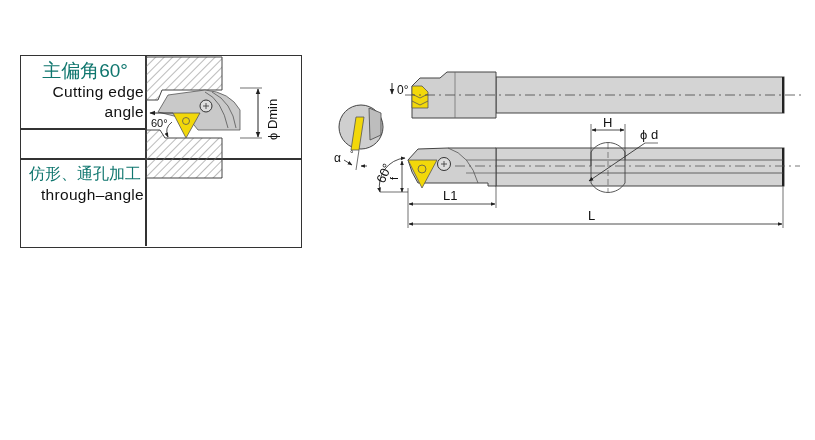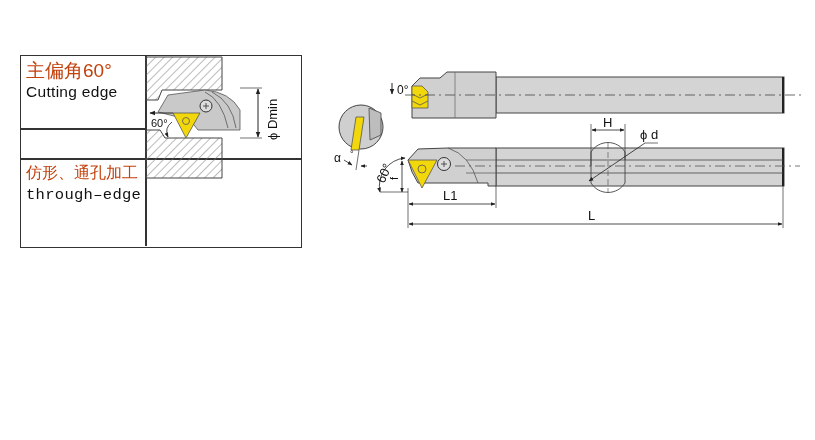--- a/index.html
+++ b/index.html
@@ -1,41 +1,42 @@
 <!DOCTYPE html>
 <html><head>
 <meta charset="utf-8">
 <style>
   html, body { margin: 0; padding: 0; background: #ffffff; }
   body { width: 815px; height: 440px; position: relative; overflow: hidden; font-family: "Liberation Sans", sans-serif; }
   .table { position: absolute; left: 20px; top: 55px; width: 282px; height: 193px; border: 1.5px solid #333; box-sizing: border-box; }
   .cell { position: absolute; box-sizing: border-box; }
-  .title-cn { font-size: 19px; color: #c2410c; line-height: 22px; }
-  .title-en { font-size: 15.5px; color: #111; line-height: 20px; letter-spacing: 0.3px; }
+  .title-cn { font-size: 19px; color: #0f766e; line-height: 22px; text-align: center; }
+  .title-en { font-size: 15.5px; color: #111; line-height: 20px; letter-spacing: 0.3px; text-align: right; }
   .drawing { position: absolute; left: 0; top: 0; }
   .lbl { font-family: "Liberation Sans", sans-serif; fill: #111; }
 </style>
 </head>
 <body>
 
 <div class="table">
 
   <div class="cell" style="left:124px;top:0;width:1.5px;height:190px;background:#333;"></div>
 
   <div class="cell" style="left:0;top:72px;width:125px;height:1.5px;background:#333;"></div>
   <div class="cell" style="left:0;top:102px;width:280px;height:1.5px;background:#333;"></div>
 
   <div class="cell" style="left:5px;top:4px;width:118px;">
     <div class="title-cn">主偏角60°</div>
     <div class="title-en">Cutting edge</div>
+    <div class="title-en">angle</div>
   </div>
 
-  <div class="cell" style="left:5px;top:107px;width:118px;font-family:Liberation Mono, monospace;">
+  <div class="cell" style="left:5px;top:107px;width:118px;">
     <div class="title-cn" style="font-size:16px;">仿形、通孔加工</div>
-    <div class="title-en">through–edge</div>
+    <div class="title-en">through–angle</div>
   </div>
 </div>
 
 <svg class="drawing" width="815" height="440" viewBox="0 0 815 440">
   <defs>
     <pattern id="hatch" patternUnits="userSpaceOnUse" width="6" height="6" patternTransform="rotate(45)">
       <line x1="0" y1="0" x2="0" y2="6" stroke="#777" stroke-width="1"></line>
     </pattern>
     <marker id="arr" viewBox="0 0 10 10" refX="9" refY="5" markerWidth="6" markerHeight="6" orient="auto-start-reverse">
       <path d="M0,1 L10,5 L0,9 z" fill="#222"></path>

